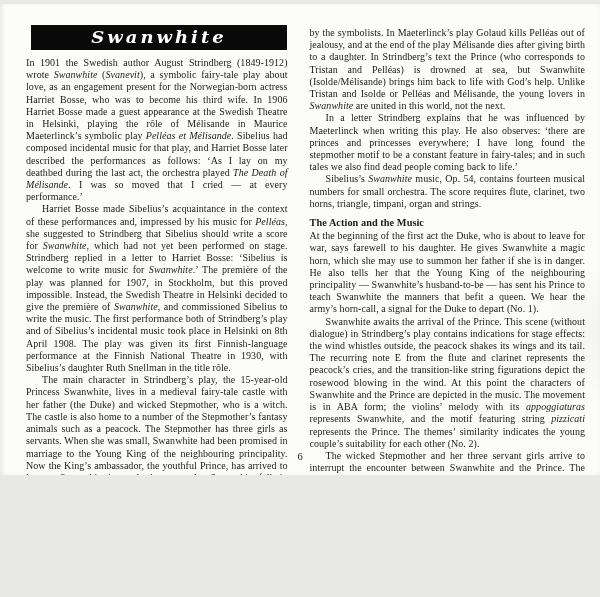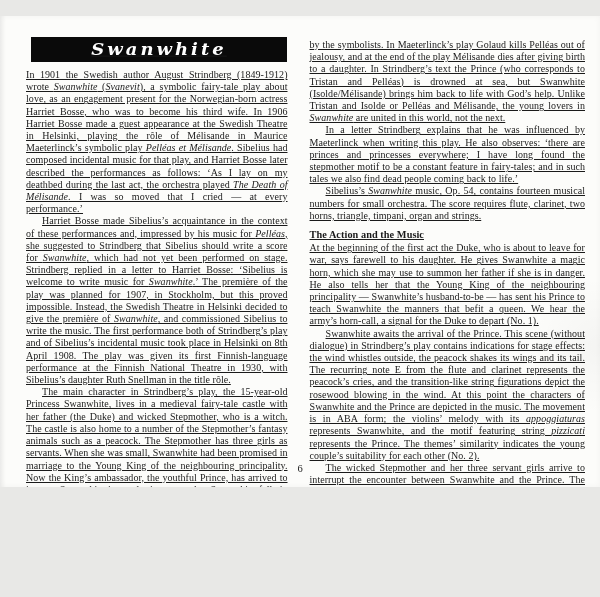--- a/index.html
+++ b/index.html
@@ -6,27 +6,26 @@
     --bg: #fcfcfa;
     --text: #1a1a1a;
     --banner-bg: #0a0a0a;
     --banner-text: #ffffff;
   }
   html, body { margin: 0; padding: 0; background: #e8e8e6; }
   .page {
     position: relative;
     width: 600px;
     height: 471px;
-    margin: 16px auto;
+    margin: 4px auto;
     background: var(--bg);
     color: var(--text);
     font-family: "Liberation Serif", serif;
     overflow: hidden;
     box-shadow: inset 0 0 6px rgba(0,0,0,0.04);
-    text-decoration: underline;
   }
   
   .page::before {
     content: "";
     position: absolute; inset: 0;
     background:
       linear-gradient(to right, rgba(0,0,0,0.05), rgba(0,0,0,0) 6px),
       radial-gradient(circle at 100% 70%, rgba(0,0,0,0.03), rgba(0,0,0,0) 10%);
     pointer-events: none;
   }

